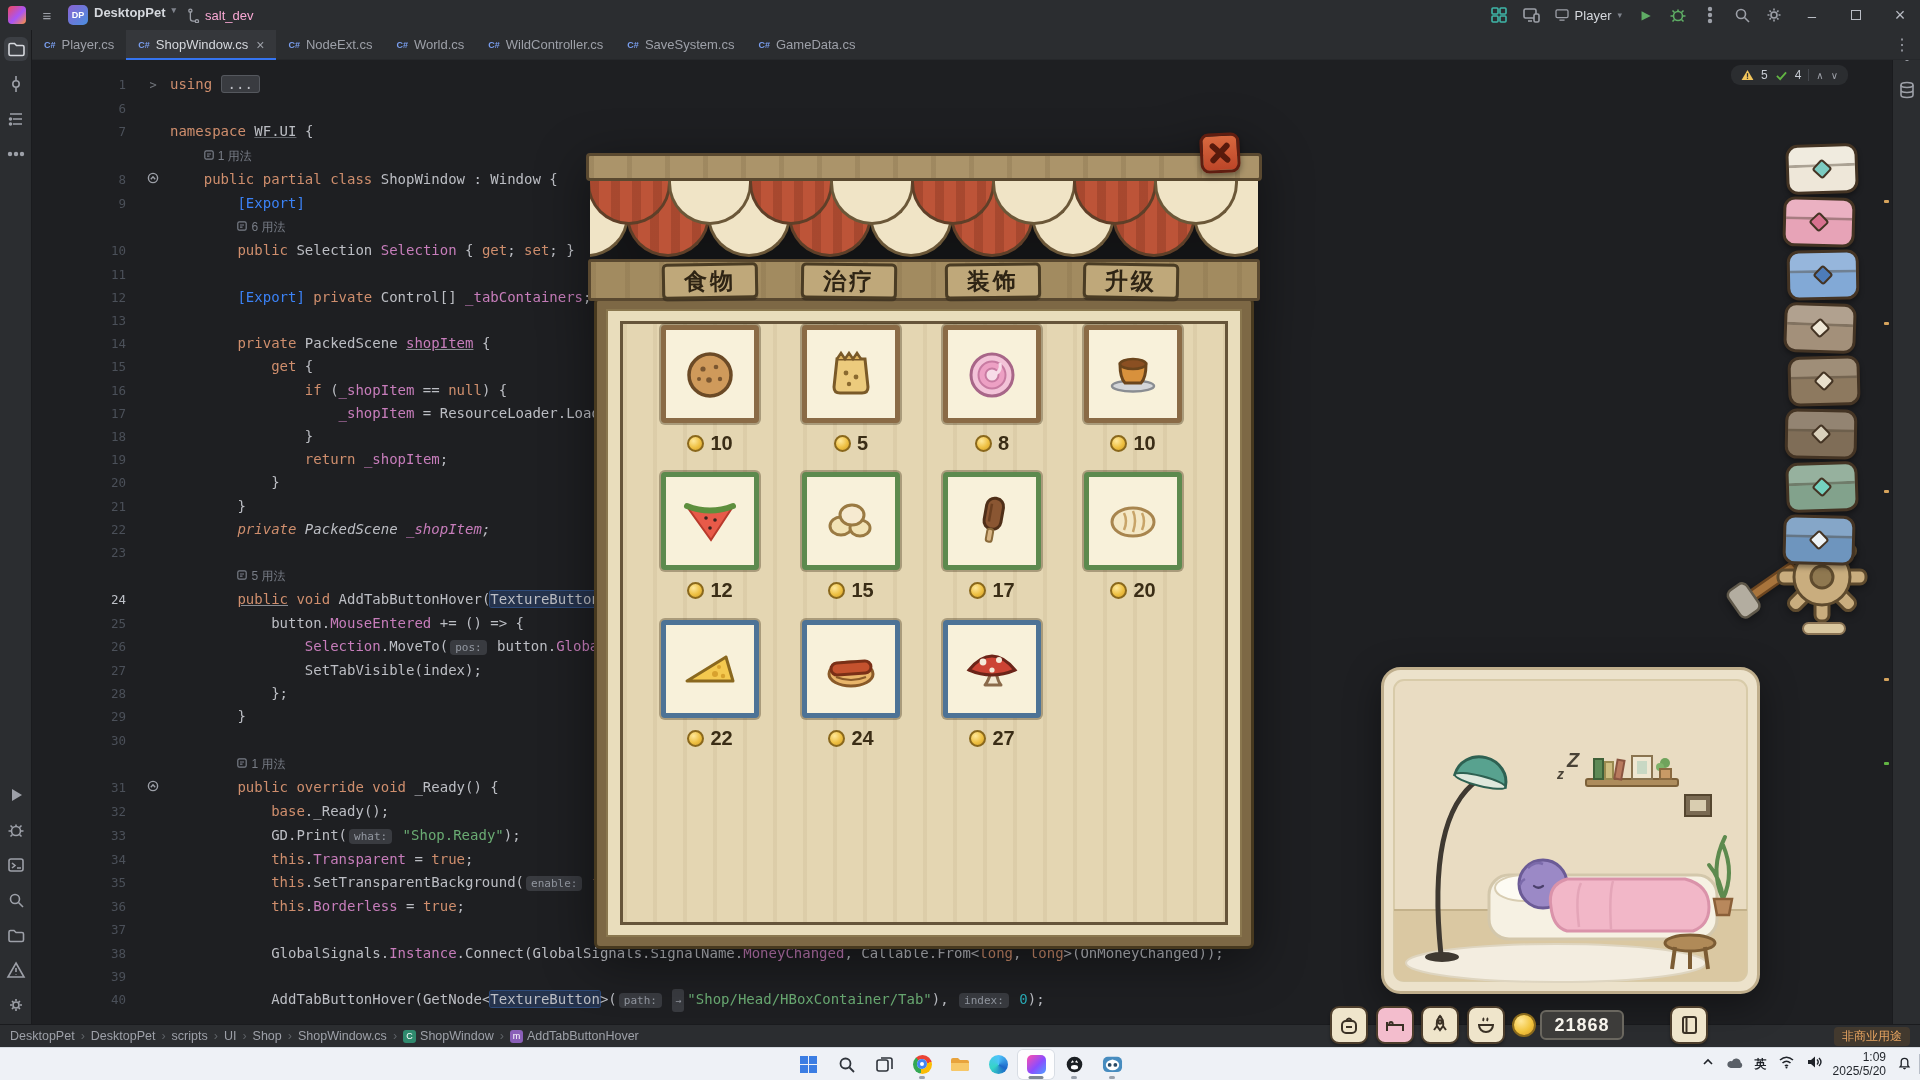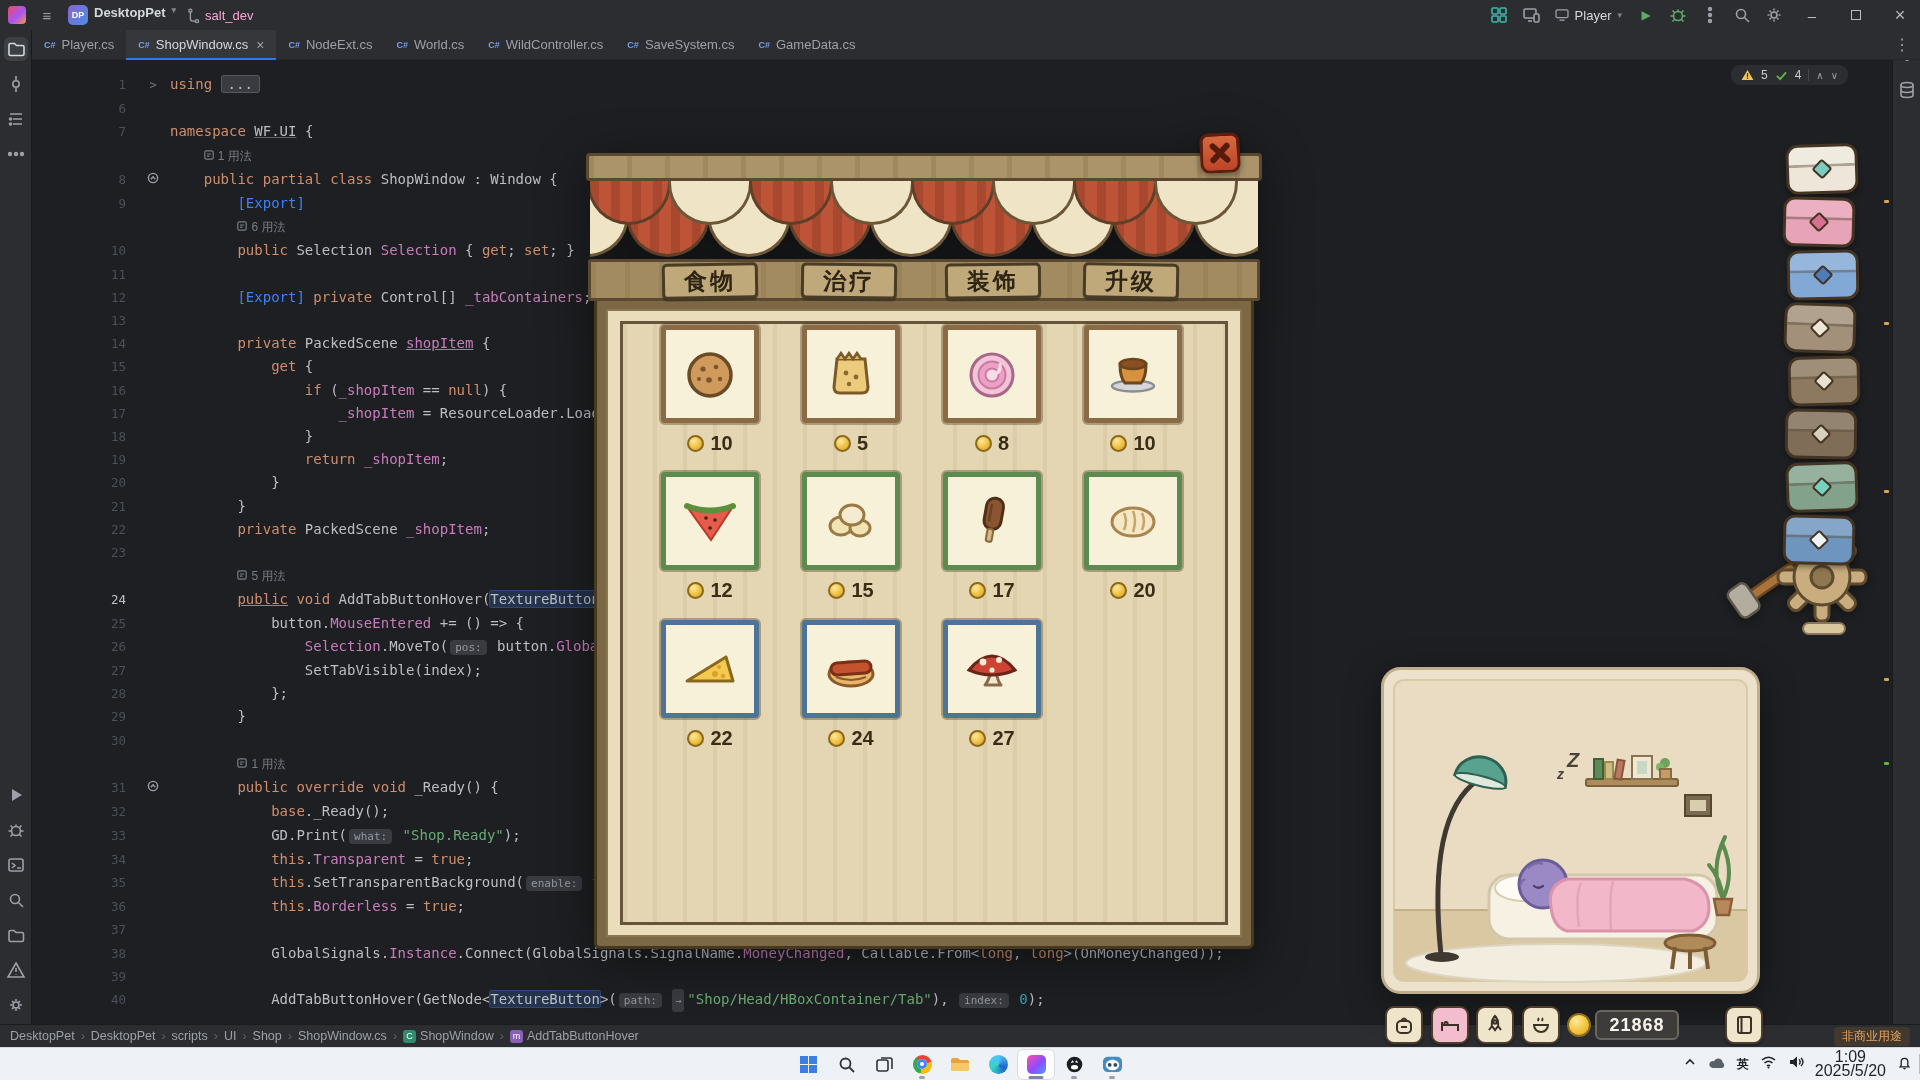--- a/index.html
+++ b/index.html
@@ -109,21 +109,21 @@
     box-shadow:0 3px 5px rgba(0,0,0,.35)}
   .chest .lid{position:absolute;left:0;right:0;top:0;height:45%;border-bottom:3px solid rgba(40,25,10,.35);
     border-radius:9px 9px 0 0;background:rgba(255,255,255,.16)}
   .chest .gem{position:absolute;left:50%;top:50%;width:15px;height:15px;transform:translate(-50%,-50%) rotate(45deg);
     border:2px solid #443424;border-radius:3px}
   .gearw{position:absolute;left:1722px;top:520px;z-index:11;filter:drop-shadow(0 3px 4px rgba(0,0,0,.35))}
   .pillw{position:absolute;left:1802px;top:622px;width:44px;height:13px;background:#d9c7a0;border:2px solid #8a7354;border-radius:7px;z-index:11}
 
   .pet-panel{position:absolute;left:1381px;top:667px;width:379px;height:327px;z-index:12;
     filter:drop-shadow(0 10px 18px rgba(0,0,0,.4))}
-  .pet-toolbar{position:absolute;left:1381px;top:1004px;width:379px;height:42px;z-index:13}
+  .pet-toolbar{position:absolute;left:1326px;top:1004px;width:379px;height:42px;z-index:13}
   .pbtn{position:absolute;top:2px;width:38px;height:38px;background:#efe5cb;border:2.5px solid #4d3e2c;border-radius:9px;
     display:flex;align-items:center;justify-content:center;box-shadow:0 2px 3px rgba(0,0,0,.3)}
   .pbtn.active{background:#f3bdcd}
   .pcoin{position:absolute;left:186px;top:9px;width:24px;height:24px;border-radius:50%;border:2.5px solid #8a6a1c;
     background:radial-gradient(circle at 35% 30%,#ffe89a,#f2c53f 55%,#d89a22)}
   .pcount{position:absolute;left:214px;top:6px;width:84px;height:30px;background:#3d3c3a;border:2px solid #6a675f;border-radius:6px;
     color:#f7f4ec;font-weight:bold;font-size:18px;letter-spacing:1px;display:flex;align-items:center;justify-content:center}
 
   
   .taskbar{position:absolute;left:0;bottom:0;width:100%;height:33px;background:#eef1f6;border-top:1px solid #d4d9e0;z-index:30}
@@ -134,21 +134,21 @@
   .tb-btn.focused{background:rgba(255,255,255,.85);box-shadow:0 0 0 1px #d8dde4}
   .tb-btn.focused::after{content:"";position:absolute;bottom:0;left:50%;transform:translateX(-50%);
     width:15px;height:3px;border-radius:2px;background:#7d8894}
   .app-chrome{width:19px;height:19px;border-radius:50%;position:relative;
     background:conic-gradient(from -45deg,#ea4335 0 33%,#fbbc05 0 66%,#34a853 0 100%)}
   .app-chrome::after{content:"";position:absolute;inset:4.5px;border-radius:50%;background:#fff;box-shadow:inset 0 0 0 3px #4285f4}
   .app-edge{width:19px;height:19px;border-radius:50%;background:conic-gradient(#4ec3fa,#1b66c9,#35d4c7,#4ec3fa)}
   .app-rider{width:19px;height:19px;border-radius:5px;background:linear-gradient(135deg,#ff4dab,#8a4dff 55%,#4da0ff)}
   .tb-tray{position:absolute;right:8px;top:0;height:100%;display:flex;align-items:center;gap:11px;color:#1f2329}
   .ime{font-size:12px;font-weight:bold}
-  .clock{text-align:center;font-size:16px;line-height:14px}
+  .clock{text-align:right;font-size:12px;line-height:14px}
   .desk-sliver{position:absolute;right:0;top:6px;bottom:6px;width:1px;background:#b8bec8}
 </style>
 </head>
 <body>
 
 <div id="screen">
 
   <div class="titlebar">
     <span class="logo"></span>
     <span class="hamb">≡</span>
@@ -371,21 +371,21 @@
         <div class="erow"><span class="gut">12</span><span class="gic"></span><span class="codeln" style="padding-left: 8ch;"><span class="at">[Export]</span><span class="pl"> </span><span class="kw">private </span><span class="ty">Control</span><span class="pl">[] </span><span class="fi">_tabContainers</span><span class="pl">;</span></span></div>
         <div class="erow"><span class="gut">13</span><span class="gic"></span><span class="codeln" style="padding-left: 0ch;"></span></div>
         <div class="erow"><span class="gut">14</span><span class="gic"></span><span class="codeln" style="padding-left: 8ch;"><span class="kw">private </span><span class="ty">PackedScene</span><span class="pl"> </span><span class="fi un">shopItem</span><span class="pl"> {</span></span></div>
         <div class="erow"><span class="gut">15</span><span class="gic"></span><span class="codeln" style="padding-left: 12ch;"><span class="kw">get</span><span class="pl"> {</span></span></div>
         <div class="erow"><span class="gut">16</span><span class="gic"></span><span class="codeln" style="padding-left: 16ch;"><span class="kw">if</span><span class="pl"> (</span><span class="fi">_shopItem</span><span class="pl"> == </span><span class="kw">null</span><span class="pl">) {</span></span></div>
         <div class="erow"><span class="gut">17</span><span class="gic"></span><span class="codeln" style="padding-left: 20ch;"><span class="fi">_shopItem</span><span class="pl"> = </span><span class="ty">ResourceLoader</span><span class="pl">.</span><span class="me">Load</span><span class="pl">&lt;</span><span class="ty">PackedScene</span><span class="pl">&gt;(</span><span class="st">"res://scenes/ui/shop_item.tscn"</span><span class="pl">);</span></span></div>
         <div class="erow"><span class="gut">18</span><span class="gic"></span><span class="codeln" style="padding-left: 16ch;"><span class="pl">}</span></span></div>
         <div class="erow"><span class="gut">19</span><span class="gic"></span><span class="codeln" style="padding-left: 16ch;"><span class="kw">return </span><span class="fi">_shopItem</span><span class="pl">;</span></span></div>
         <div class="erow"><span class="gut">20</span><span class="gic"></span><span class="codeln" style="padding-left: 12ch;"><span class="pl">}</span></span></div>
         <div class="erow"><span class="gut">21</span><span class="gic"></span><span class="codeln" style="padding-left: 8ch;"><span class="pl">}</span></span></div>
-        <div class="erow"><span class="gut">22</span><span class="gic"></span><span class="codeln" style="padding-left: 8ch;"><span class="kw">private </span><span class="ty">PackedScene</span><span class="pl"> </span><span class="fi">_shopItem</span><span class="pl">;</span></span></div>
+        <div class="erow"><span class="gut">22</span><span class="gic"></span><span class="codeln" style="padding-left: 8ch; font-style: italic;"><span class="kw">private </span><span class="ty">PackedScene</span><span class="pl"> </span><span class="fi">_shopItem</span><span class="pl">;</span></span></div>
         <div class="erow"><span class="gut">23</span><span class="gic"></span><span class="codeln" style="padding-left: 0ch;"></span></div>
         <div class="erow"><span class="gut"></span><span class="gic"></span><span class="codeln" style="padding-left: 8ch;"><span class="lens"><svg width="10" height="10" viewBox="0 0 10 10" style="margin-right:4px">
                 <rect x="0.8" y="0.8" width="8.4" height="8.4" rx="1.6" fill="none" stroke="#787d87" stroke-width="1.2"></rect>
                 <path d="M3 4 h4 M3 6.2 h2.5" stroke="#787d87" stroke-width="1.2"></path>
               </svg>5 用法</span></span></div>
         <div class="erow"><span class="gut cur">24</span><span class="gic"></span><span class="codeln" style="padding-left: 8ch;"><span class="kw un">public</span><span class="pl"> </span><span class="kw">void</span><span class="pl"> </span><span class="me">AddTabButtonHover</span><span class="pl">(</span><span class="ty hl">TextureButton</span><span class="pl"> button, </span><span class="kw">int</span><span class="pl"> index) {</span></span></div>
         <div class="erow"><span class="gut">25</span><span class="gic"></span><span class="codeln" style="padding-left: 12ch;"><span class="pl">button</span><span class="pl">.</span><span class="fi">MouseEntered</span><span class="pl"> += () =&gt; {</span></span></div>
         <div class="erow"><span class="gut">26</span><span class="gic"></span><span class="codeln" style="padding-left: 16ch;"><span class="fi">Selection</span><span class="pl">.</span><span class="me">MoveTo</span><span class="pl">(</span><span class="in">pos:</span><span class="pl"> </span><span class="pl">button</span><span class="pl">.</span><span class="fi">GlobalPosition</span><span class="pl">);</span></span></div>
         <div class="erow"><span class="gut">27</span><span class="gic"></span><span class="codeln" style="padding-left: 16ch;"><span class="me">SetTabVisible</span><span class="pl">(</span><span class="pl">index</span><span class="pl">);</span></span></div>
         <div class="erow"><span class="gut">28</span><span class="gic"></span><span class="codeln" style="padding-left: 12ch;"><span class="pl">};</span></span></div>

